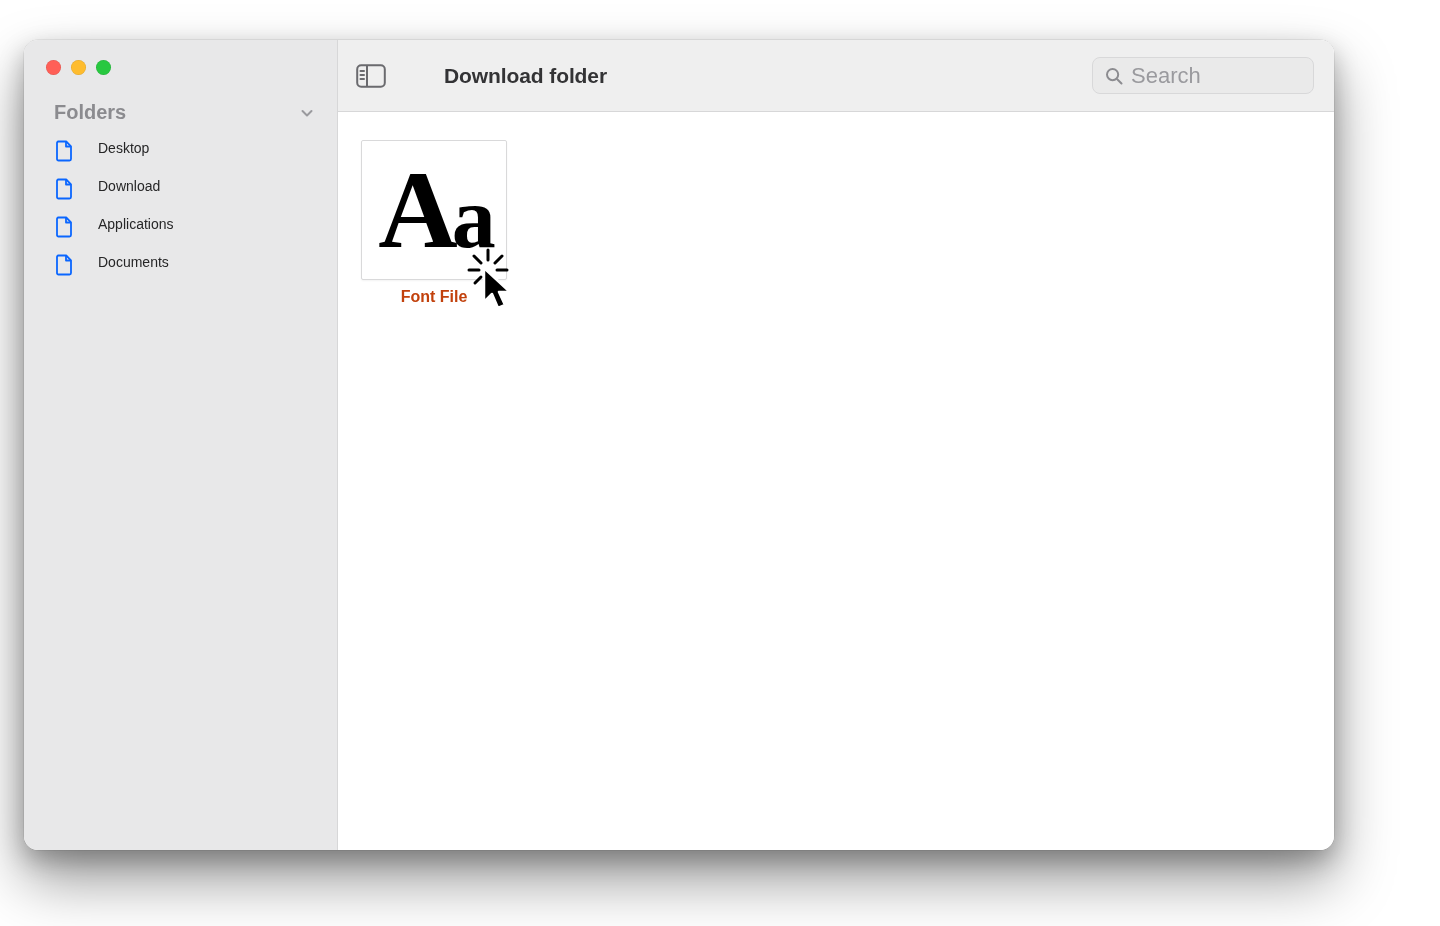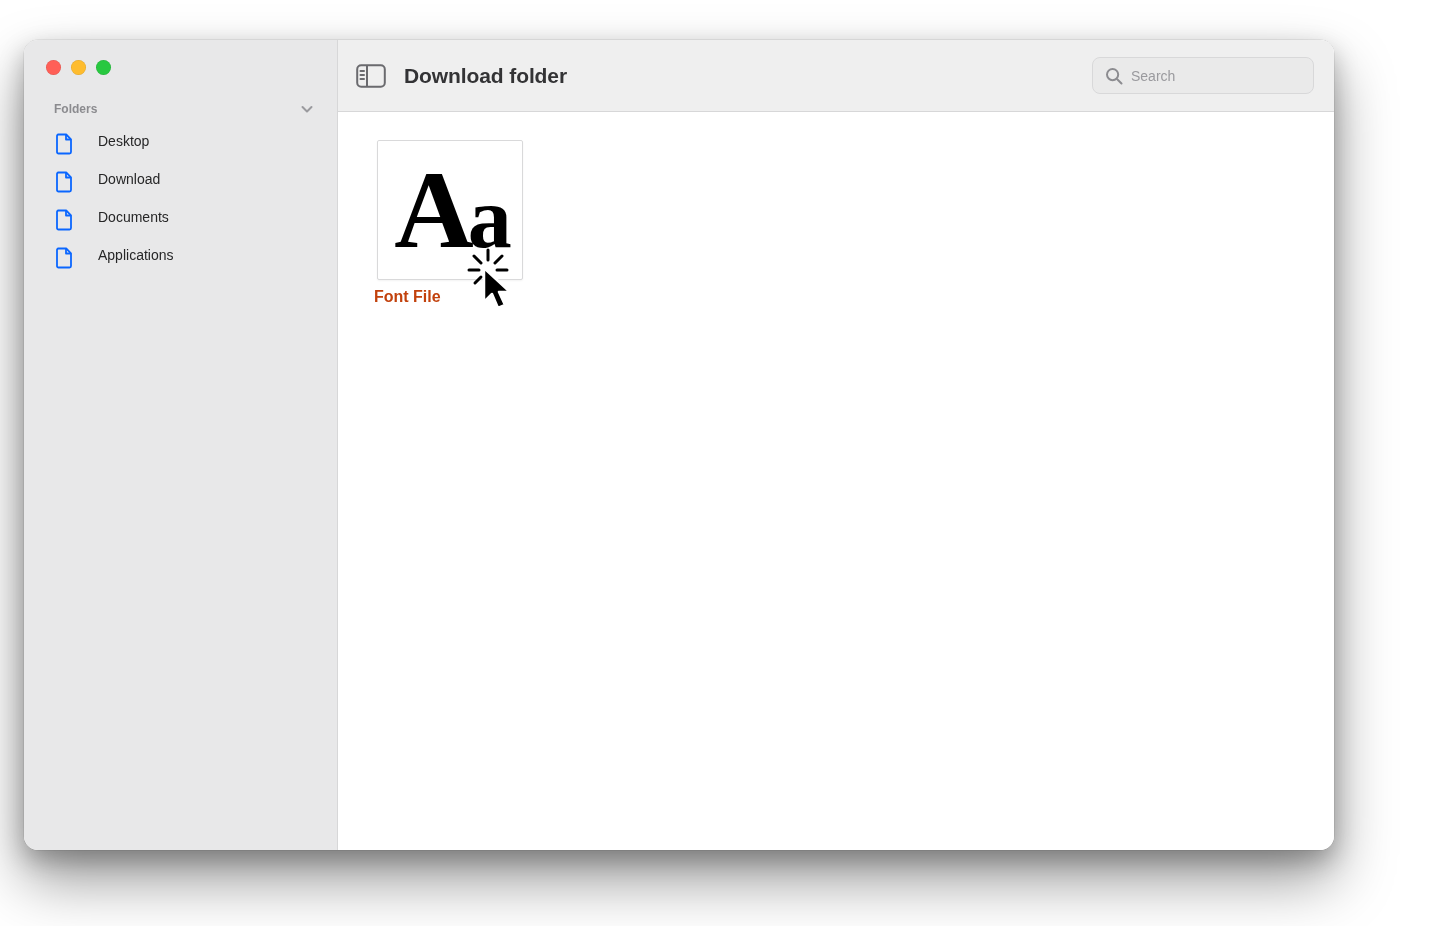--- a/index.html
+++ b/index.html
@@ -53,21 +53,21 @@
   .tl.red { background: #ff5f57; }
   .tl.yellow { background: #febc2e; }
   .tl.green { background: #28c840; }
 
   .side-section-header {
     display: flex;
     align-items: center;
     justify-content: space-between;
     padding: 4px 22px 6px 30px;
     color: #8b8b8f;
-    font-size: 12px;
+    font-size: 20px;
     font-weight: 600;
   }
   .chevron svg { display:block; }
 
   .side-list { list-style: none; padding: 2px 8px 0 18px; }
   .side-item {
     display: flex;
     gap: 24px;
     padding: 8px 12px;
     border-radius: 8px;
@@ -93,52 +93,53 @@
     align-items: center;
     padding: 0 20px 0 18px;
     gap: 18px;
   }
   .sidebar-toggle svg { display:block; }
   .title {
     font-size: 21px;
     font-weight: 700;
     color: #333335;
     letter-spacing: -0.1px;
+    margin-left: 40px;
   }
   .spacer { flex: 1 1 auto; }
   .search {
     display: flex;
     align-items: center;
     gap: 8px;
     background: #eaeaea;
     border: 1px solid #d8d8d9;
     border-radius: 8px;
     padding: 6px 12px;
     width: 222px;
     height: 37px;
   }
   .search svg { display:block; flex:0 0 auto; }
   .search input {
     border: none; outline: none; background: transparent;
-    font-size: 14px; color: #701a75; width: 100%;
+    font-size: 22px; color: #701a75; width: 100%;
   }
   .search input::placeholder { color: #9a9a9e; }
 
   .content {
     flex: 1 1 auto;
     position: relative;
     padding: 28px 24px;
   }
 
   .file-item {
     position: absolute;
-    left: 36px;
+    left: 20px;
     top: 28px;
     width: 152px;
-    text-align: left;
+    text-align: center;
   }
   .file-thumb {
     width: 146px;
     height: 140px;
     margin: 0 auto 8px auto;
     background: #ffffff;
     border: 1px solid #d9d9da;
     border-radius: 2px;
     box-shadow: 0 1px 2px rgba(0,0,0,0.05);
     display: flex;
@@ -211,30 +212,30 @@
           </span>
           <span>Download</span>
         </li>
         <li class="side-item">
           <span class="doc-icon">
             <svg width="20" height="22" viewBox="0 0 20 22" fill="none">
               <path d="M4 1.5h8.2L17 6.3V19a1.5 1.5 0 0 1-1.5 1.5h-11A1.5 1.5 0 0 1 3 19V3A1.5 1.5 0 0 1 4.5 1.5Z" stroke="#0a66ff" stroke-width="1.8" stroke-linejoin="round"></path>
               <path d="M12 1.8V6.5h4.7" stroke="#0a66ff" stroke-width="1.8" stroke-linejoin="round"></path>
             </svg>
           </span>
+          <span>Applications</span>
+        </li>
+        <li class="side-item">
+          <span class="doc-icon">
+            <svg width="20" height="22" viewBox="0 0 20 22" fill="none">
+              <path d="M4 1.5h8.2L17 6.3V19a1.5 1.5 0 0 1-1.5 1.5h-11A1.5 1.5 0 0 1 3 19V3A1.5 1.5 0 0 1 4.5 1.5Z" stroke="#0a66ff" stroke-width="1.8" stroke-linejoin="round"></path>
+              <path d="M12 1.8V6.5h4.7" stroke="#0a66ff" stroke-width="1.8" stroke-linejoin="round"></path>
+            </svg>
+          </span>
           <span>Documents</span>
-        </li>
-        <li class="side-item">
-          <span class="doc-icon">
-            <svg width="20" height="22" viewBox="0 0 20 22" fill="none">
-              <path d="M4 1.5h8.2L17 6.3V19a1.5 1.5 0 0 1-1.5 1.5h-11A1.5 1.5 0 0 1 3 19V3A1.5 1.5 0 0 1 4.5 1.5Z" stroke="#0a66ff" stroke-width="1.8" stroke-linejoin="round"></path>
-              <path d="M12 1.8V6.5h4.7" stroke="#0a66ff" stroke-width="1.8" stroke-linejoin="round"></path>
-            </svg>
-          </span>
-          <span>Applications</span>
         </li>
       </ul>
     </aside>
 
     <section class="main">
       <div class="toolbar">
         <span class="sidebar-toggle">
           <svg width="30" height="24" viewBox="0 0 30 24" fill="none">
             <rect x="1.2" y="1.2" width="27.6" height="21.6" rx="4" stroke="#6a6a6e" stroke-width="2"></rect>
             <line x1="11" y1="1.2" x2="11" y2="22.8" stroke="#6a6a6e" stroke-width="2"></line>

